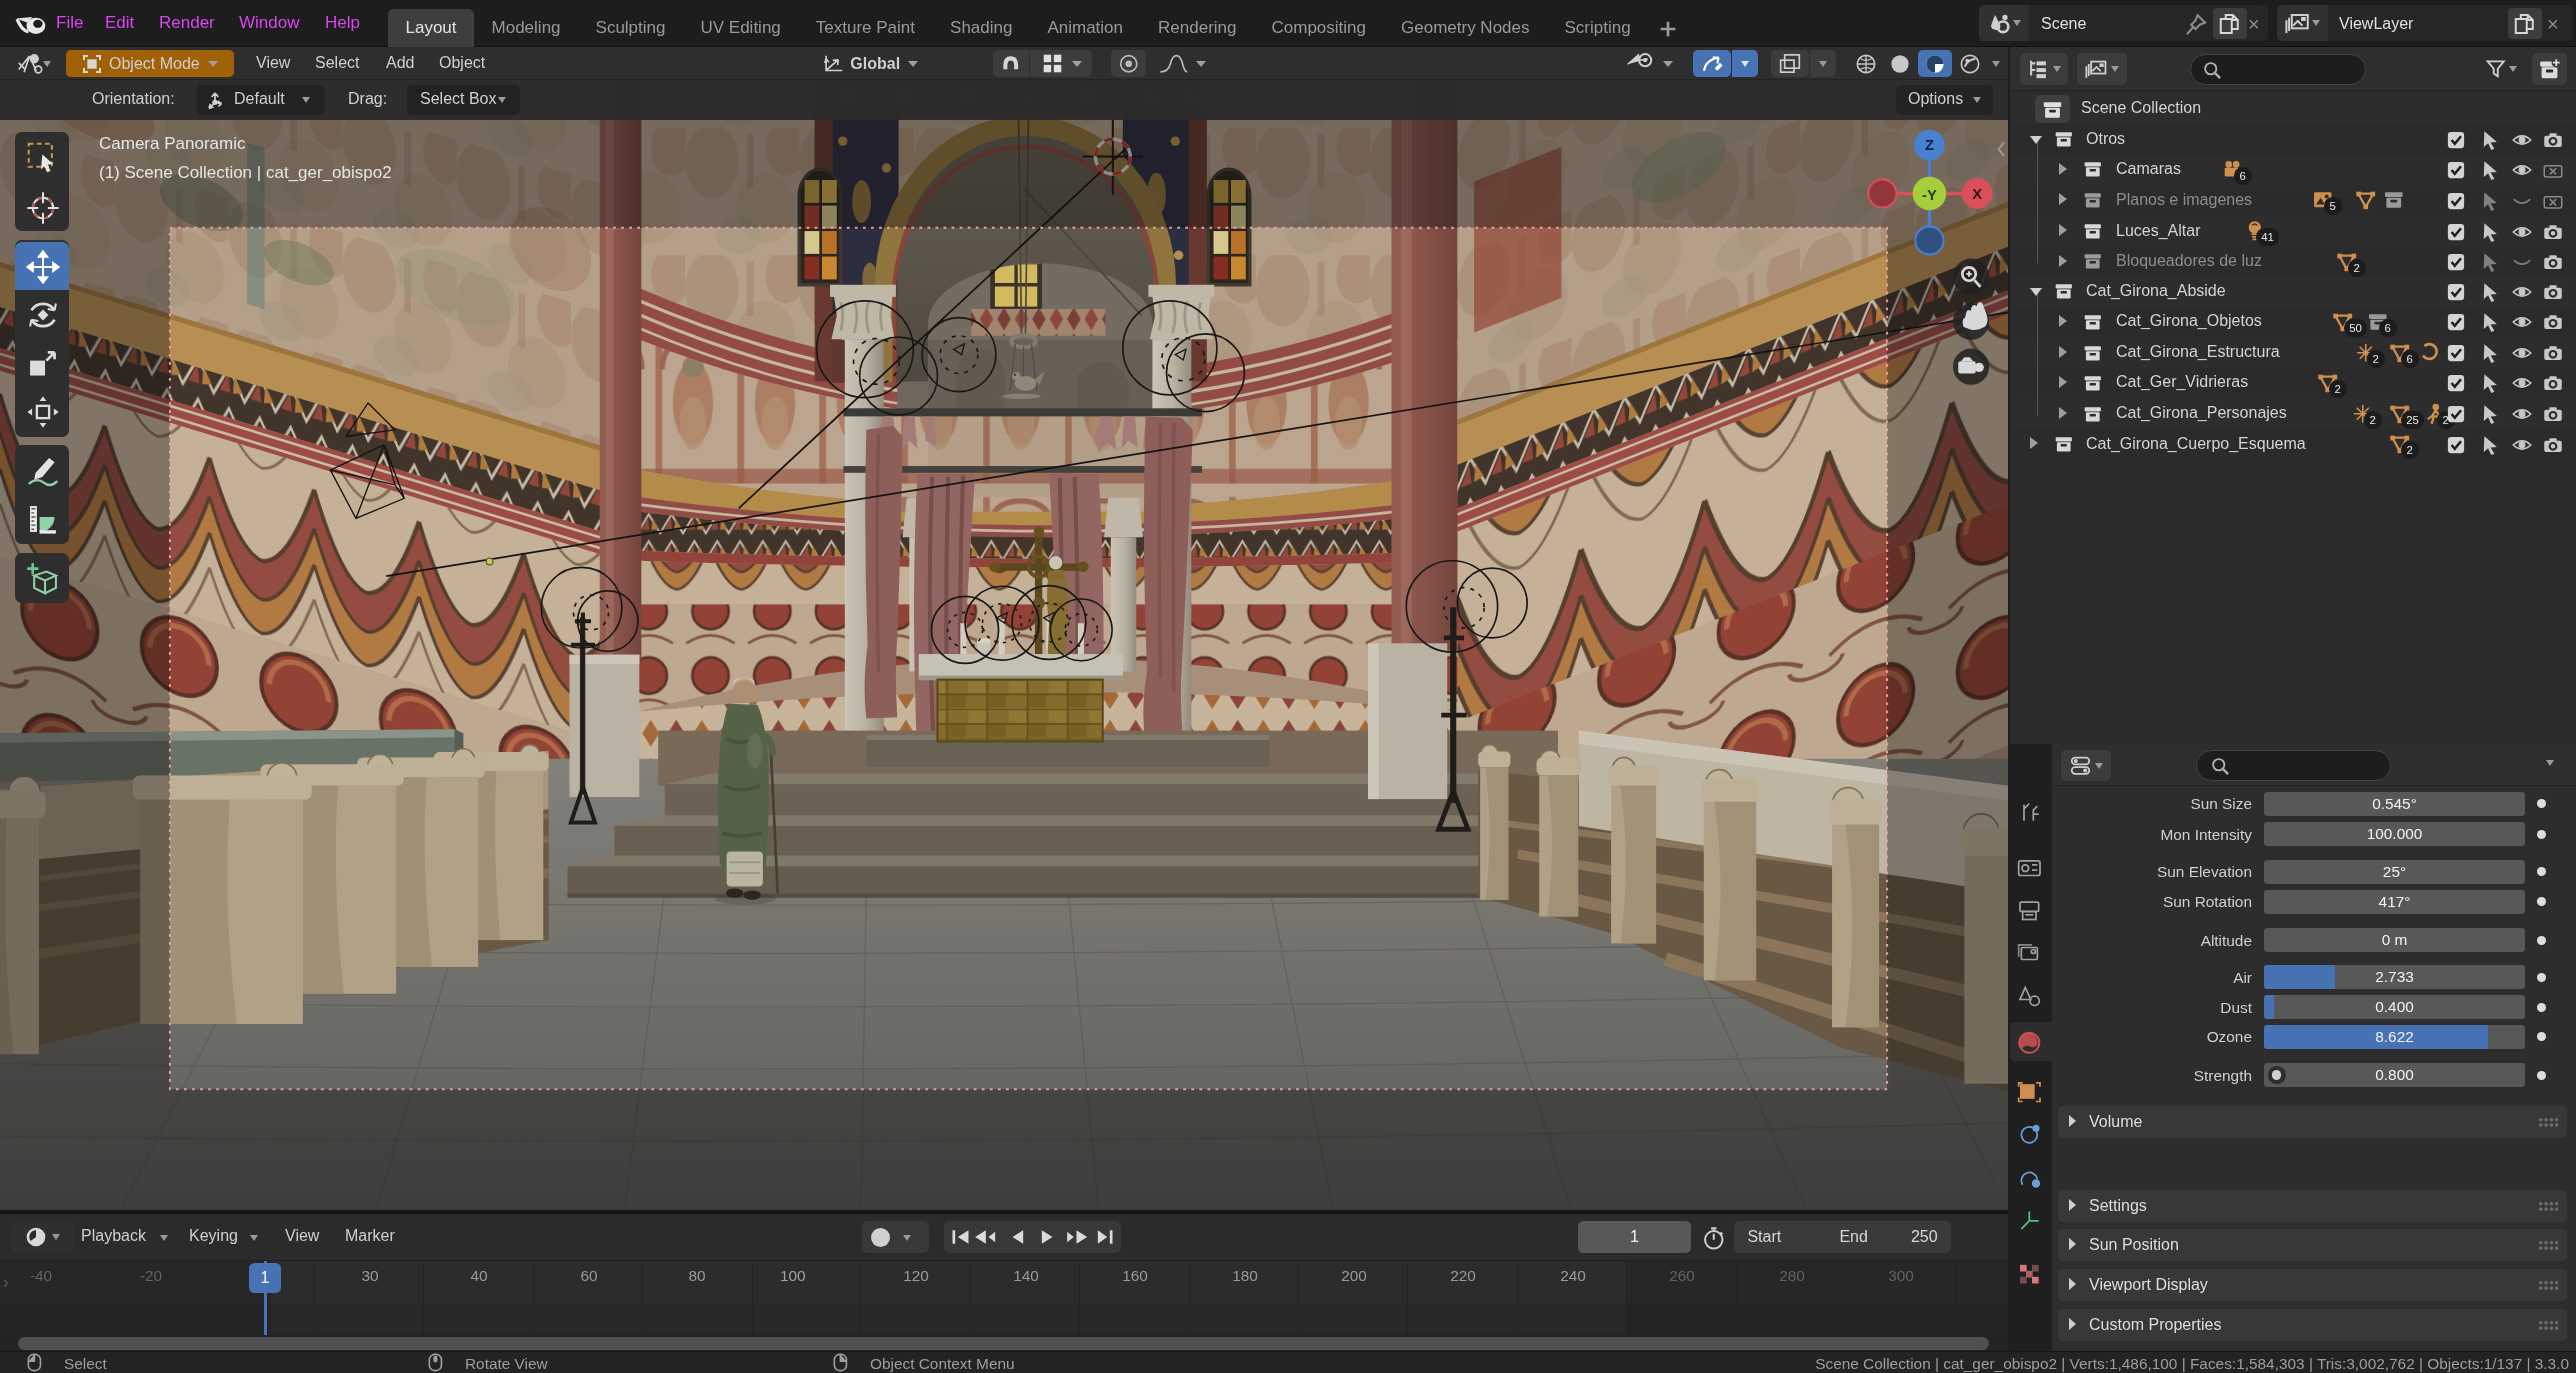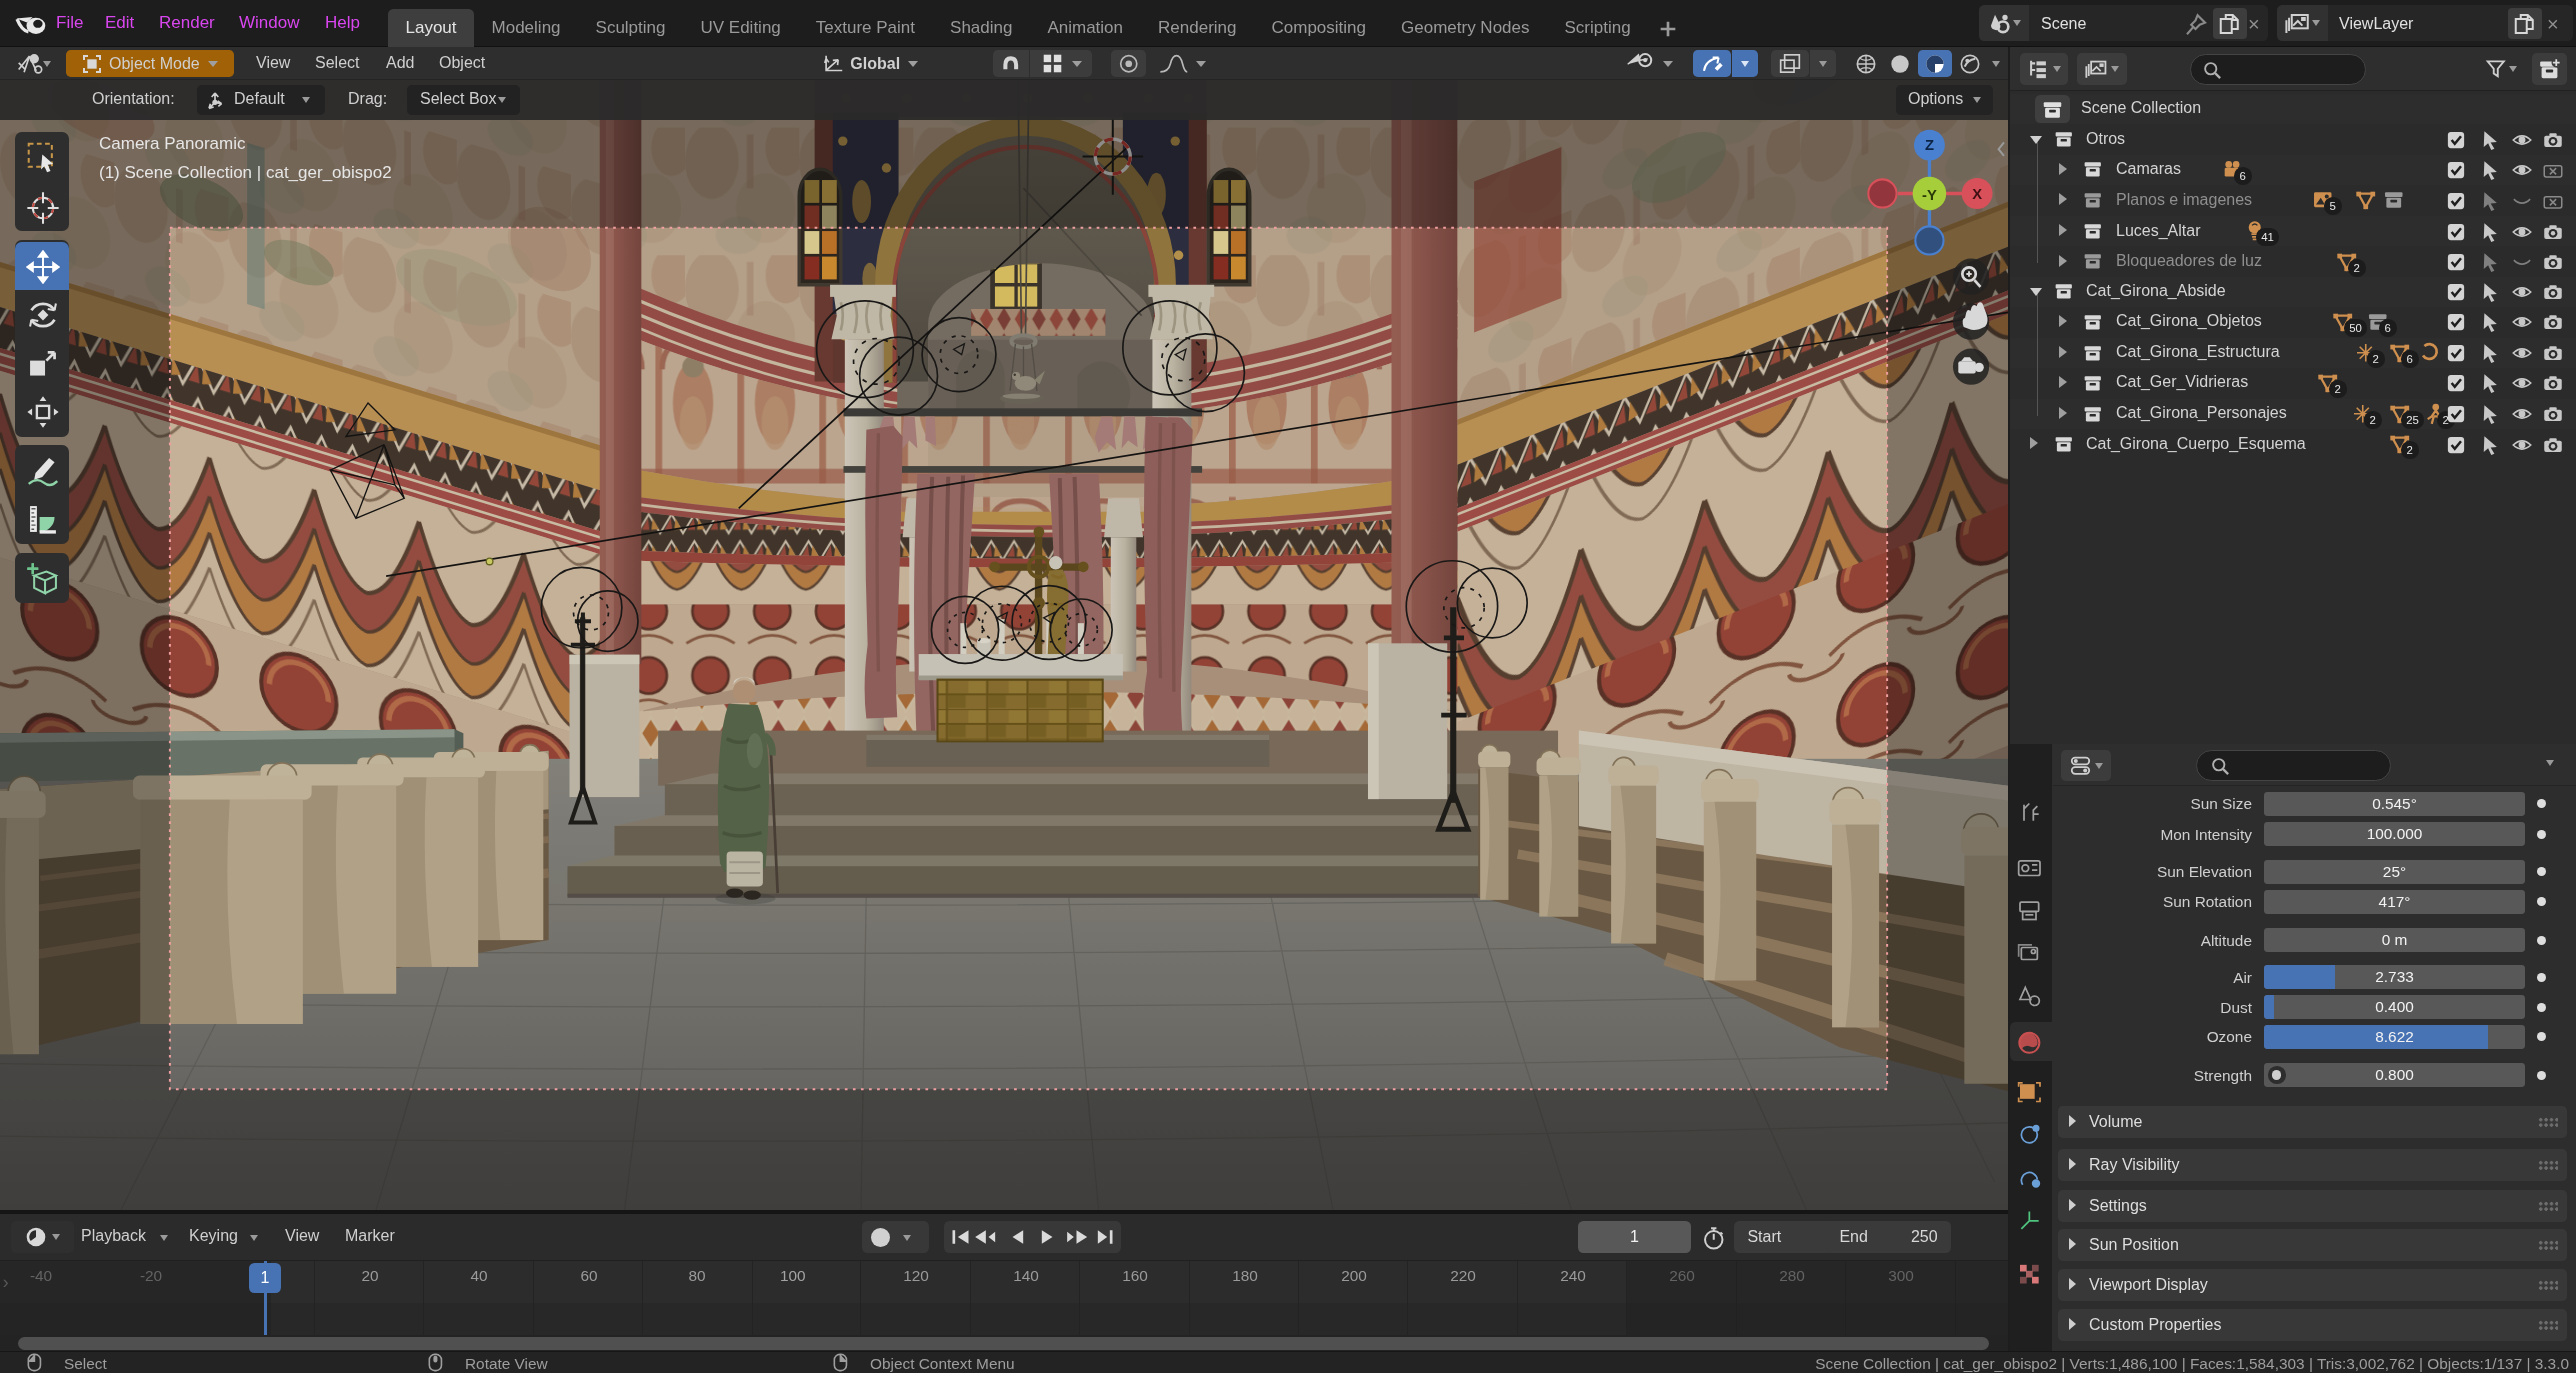--- a/index.html
+++ b/index.html
@@ -1269,21 +1269,20 @@
     </div>
 <div class="pr-dot" style="top:1032px"></div>
 <div class="pr-lbl" style="left:2050px;top:1067px">Strength</div>
 <div class="pr-val" style="top:1063px">
       <div style="position:absolute;left:4px;top:3.4px;width:17.5px;height:17.5px;border-radius:50%;background:#2d2d2d"></div>
       <div style="position:absolute;left:8px;top:7.4px;width:9.4px;height:9.4px;border-radius:50%;background:#cfcfcf"></div>
       <span style="position:relative">0.800</span>
     </div>
 <div class="pr-dot" style="top:1071px"></div>
 <div class="ppanel" style="top:1106px"><span class="tri"></span>Volume<span class="grip"></span></div>
-<div class="ppanel" style="top:1149px"><span class="tri"></span>Ray Visibility<span class="grip"></span></div>
 <div class="ppanel" style="top:1190px"><span class="tri"></span>Settings<span class="grip"></span></div>
 <div class="ppanel" style="top:1229px"><span class="tri"></span>Sun Position<span class="grip"></span></div>
 <div class="ppanel" style="top:1269px"><span class="tri"></span>Viewport Display<span class="grip"></span></div>
 <div class="ppanel" style="top:1309px"><span class="tri"></span>Custom Properties<span class="grip"></span></div>
 
 <div class="abs" style="left:0;top:1210px;width:2008px;height:4px;background:#151515"></div>
 <div class="abs" style="left:0;top:1214px;width:2008px;height:47px;background:#2b2b2b;border-bottom:0.7px solid #202020"></div>
 <div class="abs" style="left:0;top:1261px;width:2008px;height:42px;background:#2c2c2c"></div>
 <div class="abs" style="left:0;top:1303px;width:2008px;height:32px;background:#282828"></div>
 <div class="abs" style="left:0;top:1335px;width:2008px;height:16px;background:#232323"></div>
@@ -1324,21 +1323,21 @@
       <span>Start</span>
       <span>2</span>
     </div>
 <div class="abs" style="left:1826px;top:1221px;width:125px;height:32px;background:#3a3a3a;border-radius:5.4px;color:#d8d8d8;font-size:16px;display:flex;align-items:center;justify-content:space-between;padding:0 13.4px">
       <span>End</span>
       <span>250</span>
     </div>
 <div class="abs" style="left:2.7px;top:1272px;color:#888;font-size:17.5px">›</div>
 <div class="abs" style="left:14px;top:1267px;width:54px;text-align:center;color:#9a9a9a;font-size:15.4px">-40</div>
 <div class="abs" style="left:124px;top:1267px;width:54px;text-align:center;color:#9a9a9a;font-size:15.4px">-20</div>
-<div class="abs" style="left:343px;top:1267px;width:54px;text-align:center;color:#9a9a9a;font-size:15.4px">20</div>
+<div class="abs" style="left:343px;top:1267px;width:54px;text-align:center;color:#9a9a9a;font-size:15.4px">30</div>
 <div class="abs" style="left:452px;top:1267px;width:54px;text-align:center;color:#9a9a9a;font-size:15.4px">40</div>
 <div class="abs" style="left:562px;top:1267px;width:54px;text-align:center;color:#9a9a9a;font-size:15.4px">60</div>
 <div class="abs" style="left:670px;top:1267px;width:54px;text-align:center;color:#9a9a9a;font-size:15.4px">80</div>
 <div class="abs" style="left:780px;top:1267px;width:54px;text-align:left;color:#a3a3a3;font-size:15.4px">100</div>
 <div class="abs" style="left:889px;top:1267px;width:54px;text-align:center;color:#9a9a9a;font-size:15.4px">120</div>
 <div class="abs" style="left:999px;top:1267px;width:54px;text-align:center;color:#9a9a9a;font-size:15.4px">140</div>
 <div class="abs" style="left:1108px;top:1267px;width:54px;text-align:center;color:#9a9a9a;font-size:15.4px">160</div>
 <div class="abs" style="left:1218px;top:1267px;width:54px;text-align:center;color:#9a9a9a;font-size:15.4px">180</div>
 <div class="abs" style="left:1327px;top:1267px;width:54px;text-align:center;color:#9a9a9a;font-size:15.4px">200</div>
 <div class="abs" style="left:1436px;top:1267px;width:54px;text-align:center;color:#9a9a9a;font-size:15.4px">220</div>

